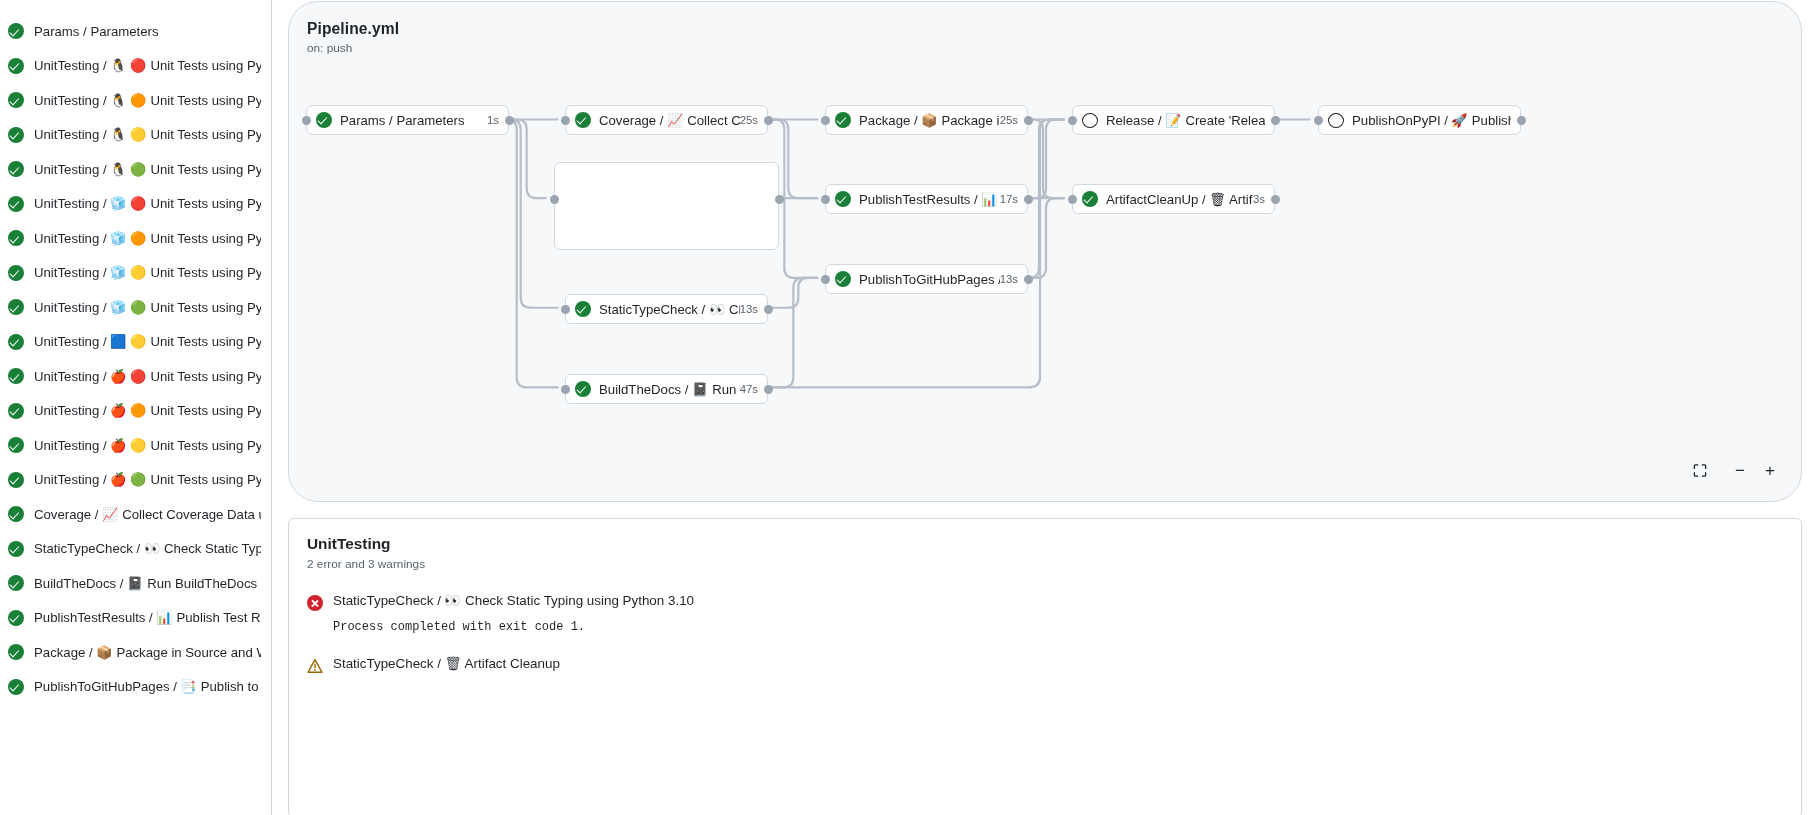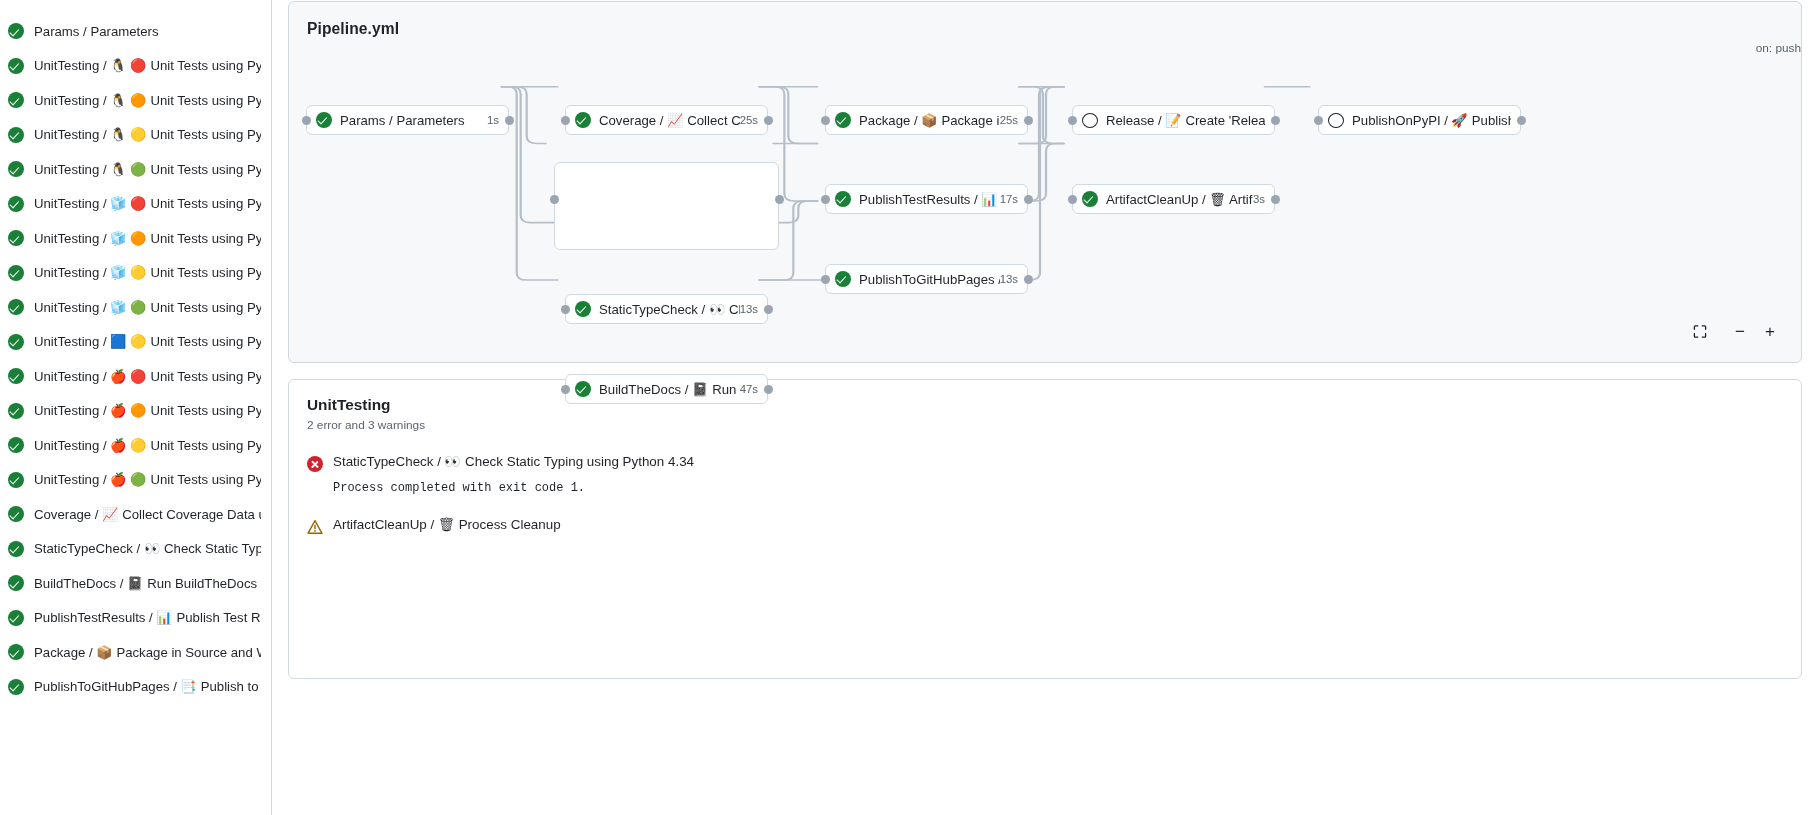--- a/index.html
+++ b/index.html
@@ -62,26 +62,27 @@
   .panel {
     border: 1px solid #d1d9e0;
     border-radius: 6px;
     background: #f6f8fa;
     position: relative;
   }
 
   
   #graph-panel {
     margin-top: 1px;
-    height: 362px;
+    height: 501px;
     width: 100%;
+    border-radius: 30px;
   }
   #graph-header { padding: 18px 0 0 18px; }
   #wf-title { font-size: 15.6px; font-weight: 600; color: #1f2328; letter-spacing: .1px;}
-  #wf-sub { font-size: 11.8px; color: #59636e; margin-top: 3px; text-align: right; }
+  #wf-sub { font-size: 11.8px; color: #59636e; margin-top: 3px; }
 
   #graph-canvas { position: absolute; left: 0; top: 0; right: 0; bottom: 0; }
   #edges { position: absolute; left: 0; top: 0; width: 100%; height: 100%; pointer-events: none; }
 
   .node {
     position: absolute;
     background: #ffffff;
     border: 1px solid #d1d9e0;
     border-radius: 6px;
     height: 30px;
@@ -433,33 +434,33 @@
       </div>
     </div>
 
     <div id="ann-panel" class="panel">
       <div id="ann-title">UnitTesting</div>
       <div id="ann-sub">2 error and 3 warnings</div>
       <div id="ann-list">
           <div class="ann-row">
             <span class="ann-icon err"></span>
             <div class="ann-body">
-              <div class="ann-head">StaticTypeCheck / 👀 Check Static Typing using Python 4.34</div>
+              <div class="ann-head">StaticTypeCheck / 👀 Check Static Typing using Python 3.10</div>
               <div class="ann-detail">Process completed with exit code 1.</div>
             </div>
           </div>
           <div class="ann-row">
             <span class="ann-icon warn">
               <svg width="16" height="16" viewBox="0 0 16 16" fill="none" stroke="#9a6700" stroke-width="1.4" stroke-linejoin="round" stroke-linecap="round">
                 <path d="M8 1.7 15 14.3H1z"></path>
                 <path d="M8 6.1v3.6"></path>
                 <circle cx="8" cy="11.9" r=".85" fill="#9a6700" stroke="none"></circle>
               </svg>
             </span>
             <div class="ann-body">
-              <div class="ann-head">ArtifactCleanUp / 🗑 Process Cleanup</div>
+              <div class="ann-head">StaticTypeCheck / 🗑 Artifact Cleanup</div>
             </div>
           </div>
         </div>
     </div>
 
   </div>
 </div>
 
 </body></html>

